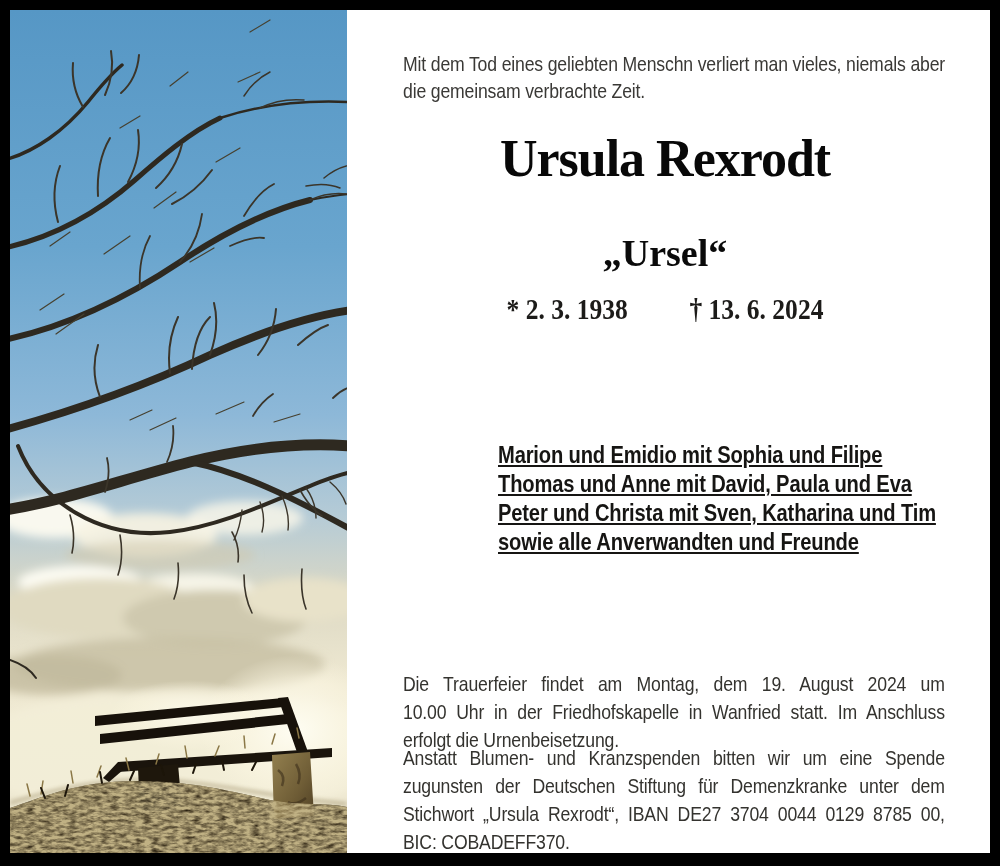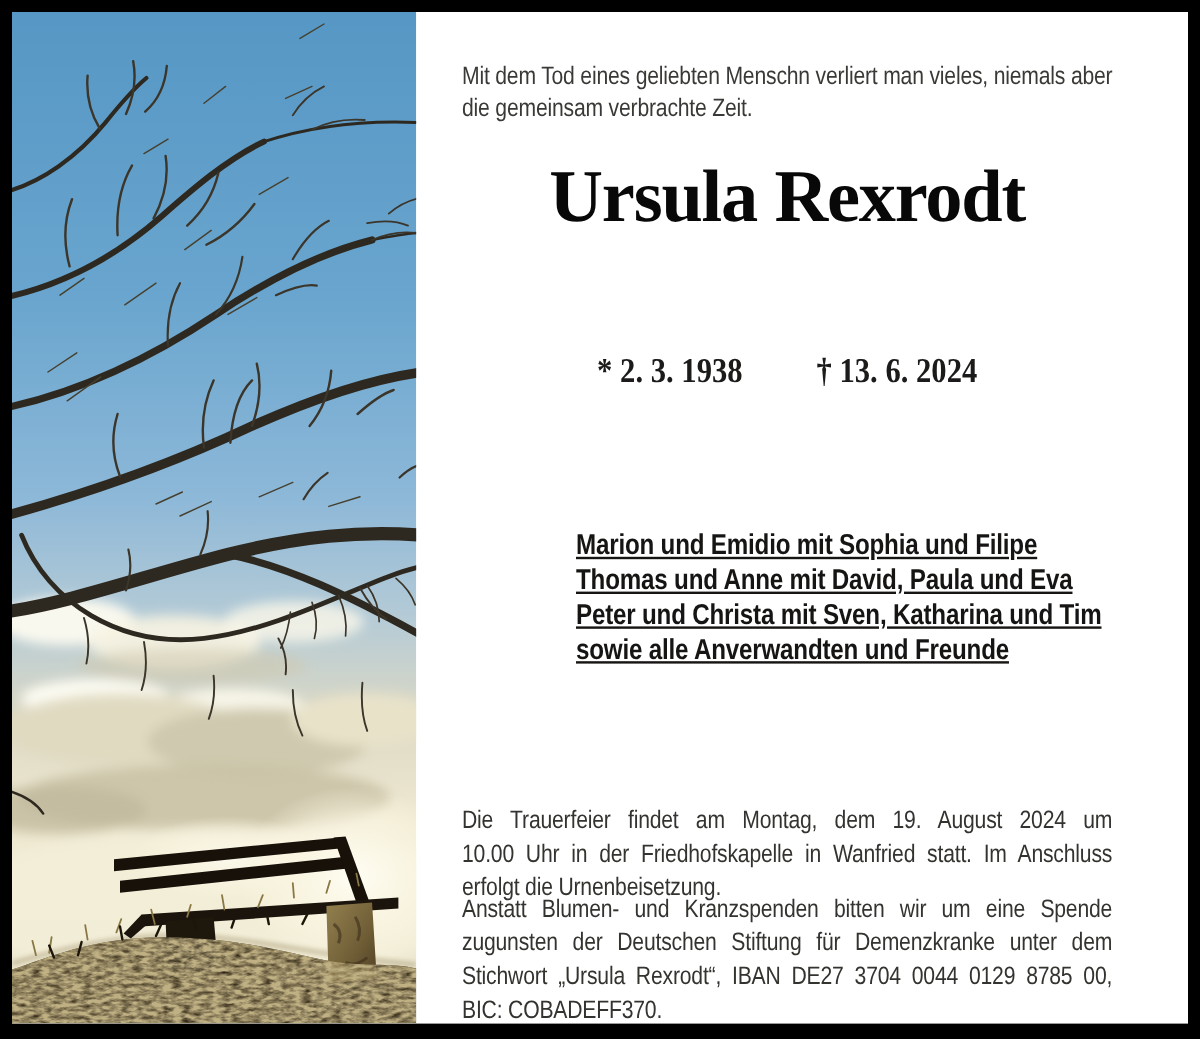--- a/index.html
+++ b/index.html
@@ -3,27 +3,27 @@
 <meta charset="utf-8">
 <style>
   html,body{margin:0;padding:0;background:#000;}
   .page{position:relative;width:1000px;height:866px;background:#000;overflow:hidden;
         font-family:"Liberation Sans",sans-serif;}
   .sheet{position:absolute;left:10px;top:10px;width:980px;height:843px;background:#ffffff;display:flex;}
   
   .photo{position:relative;width:337px;height:843px;flex:0 0 337px;overflow:hidden;}
   .photo svg{display:block;width:337px;height:843px;}
   
-  .content{position:relative;flex:1;height:843px;overflow:hidden;}
+  .content{position:relative;flex:1;height:843px;overflow:hidden;margin-left:18px;}
   .epigraph{position:absolute;left:38px;top:40px;color:#3a3936;font-size:21px;line-height:27px;}
   .ln{white-space:nowrap;transform:scaleX(0.84);transform-origin:0 0;letter-spacing:-0.2px;}
   .jline{width:645px;text-align:justify;text-align-last:justify;}
   .deceased{position:absolute;left:38px;right:63px;top:123px;text-align:center;
             font-family:"Liberation Serif",serif;font-weight:bold;color:#080808;
-            font-size:62px;line-height:1;letter-spacing:-1px;}
+            font-size:52px;line-height:1;letter-spacing:-1px;}
   .nickname{position:absolute;left:38px;right:63px;top:224px;text-align:center;
             font-family:"Liberation Serif",serif;font-weight:bold;color:#0a0a0a;
             font-size:38px;line-height:1;}
   .dates{position:absolute;left:38px;right:63px;top:283px;display:flex;justify-content:center;gap:70px;
          font-family:"Liberation Serif",serif;font-weight:bold;color:#1c1b19;
          font-size:29px;line-height:1.15;transform:scaleX(0.88);transform-origin:50% 0;}
   .gedenken{position:absolute;left:135px;top:401px;color:#3a3936;font-size:23px;line-height:27px;}
   .mourners{position:absolute;left:133px;top:430px;color:#161513;font-weight:bold;
             font-size:24px;line-height:29px;text-decoration:underline;}
   .address{position:absolute;left:38px;top:617px;color:#34332f;font-size:21px;line-height:26px;}
@@ -143,20 +143,21 @@
 
     <div class="content">
 
       <div class="epigraph">
         <div class="ln">Mit dem Tod eines geliebten Menschn verliert man vieles, niemals aber</div>
         <div class="ln">die gemeinsam verbrachte Zeit.</div>
       </div>
 
       <div class="deceased">Ursula Rexrodt</div>
 
+      <div class="nickname">„Ursel“</div>
 
       <div class="dates">
         <span>* 2. 3. 1938</span>
         <span>† 13. 6. 2024</span>
       </div>
 
 
       <div class="mourners">
         <div class="ln">Marion und Emidio mit Sophia und Filipe</div>
         <div class="ln">Thomas und Anne mit David, Paula und Eva</div>

